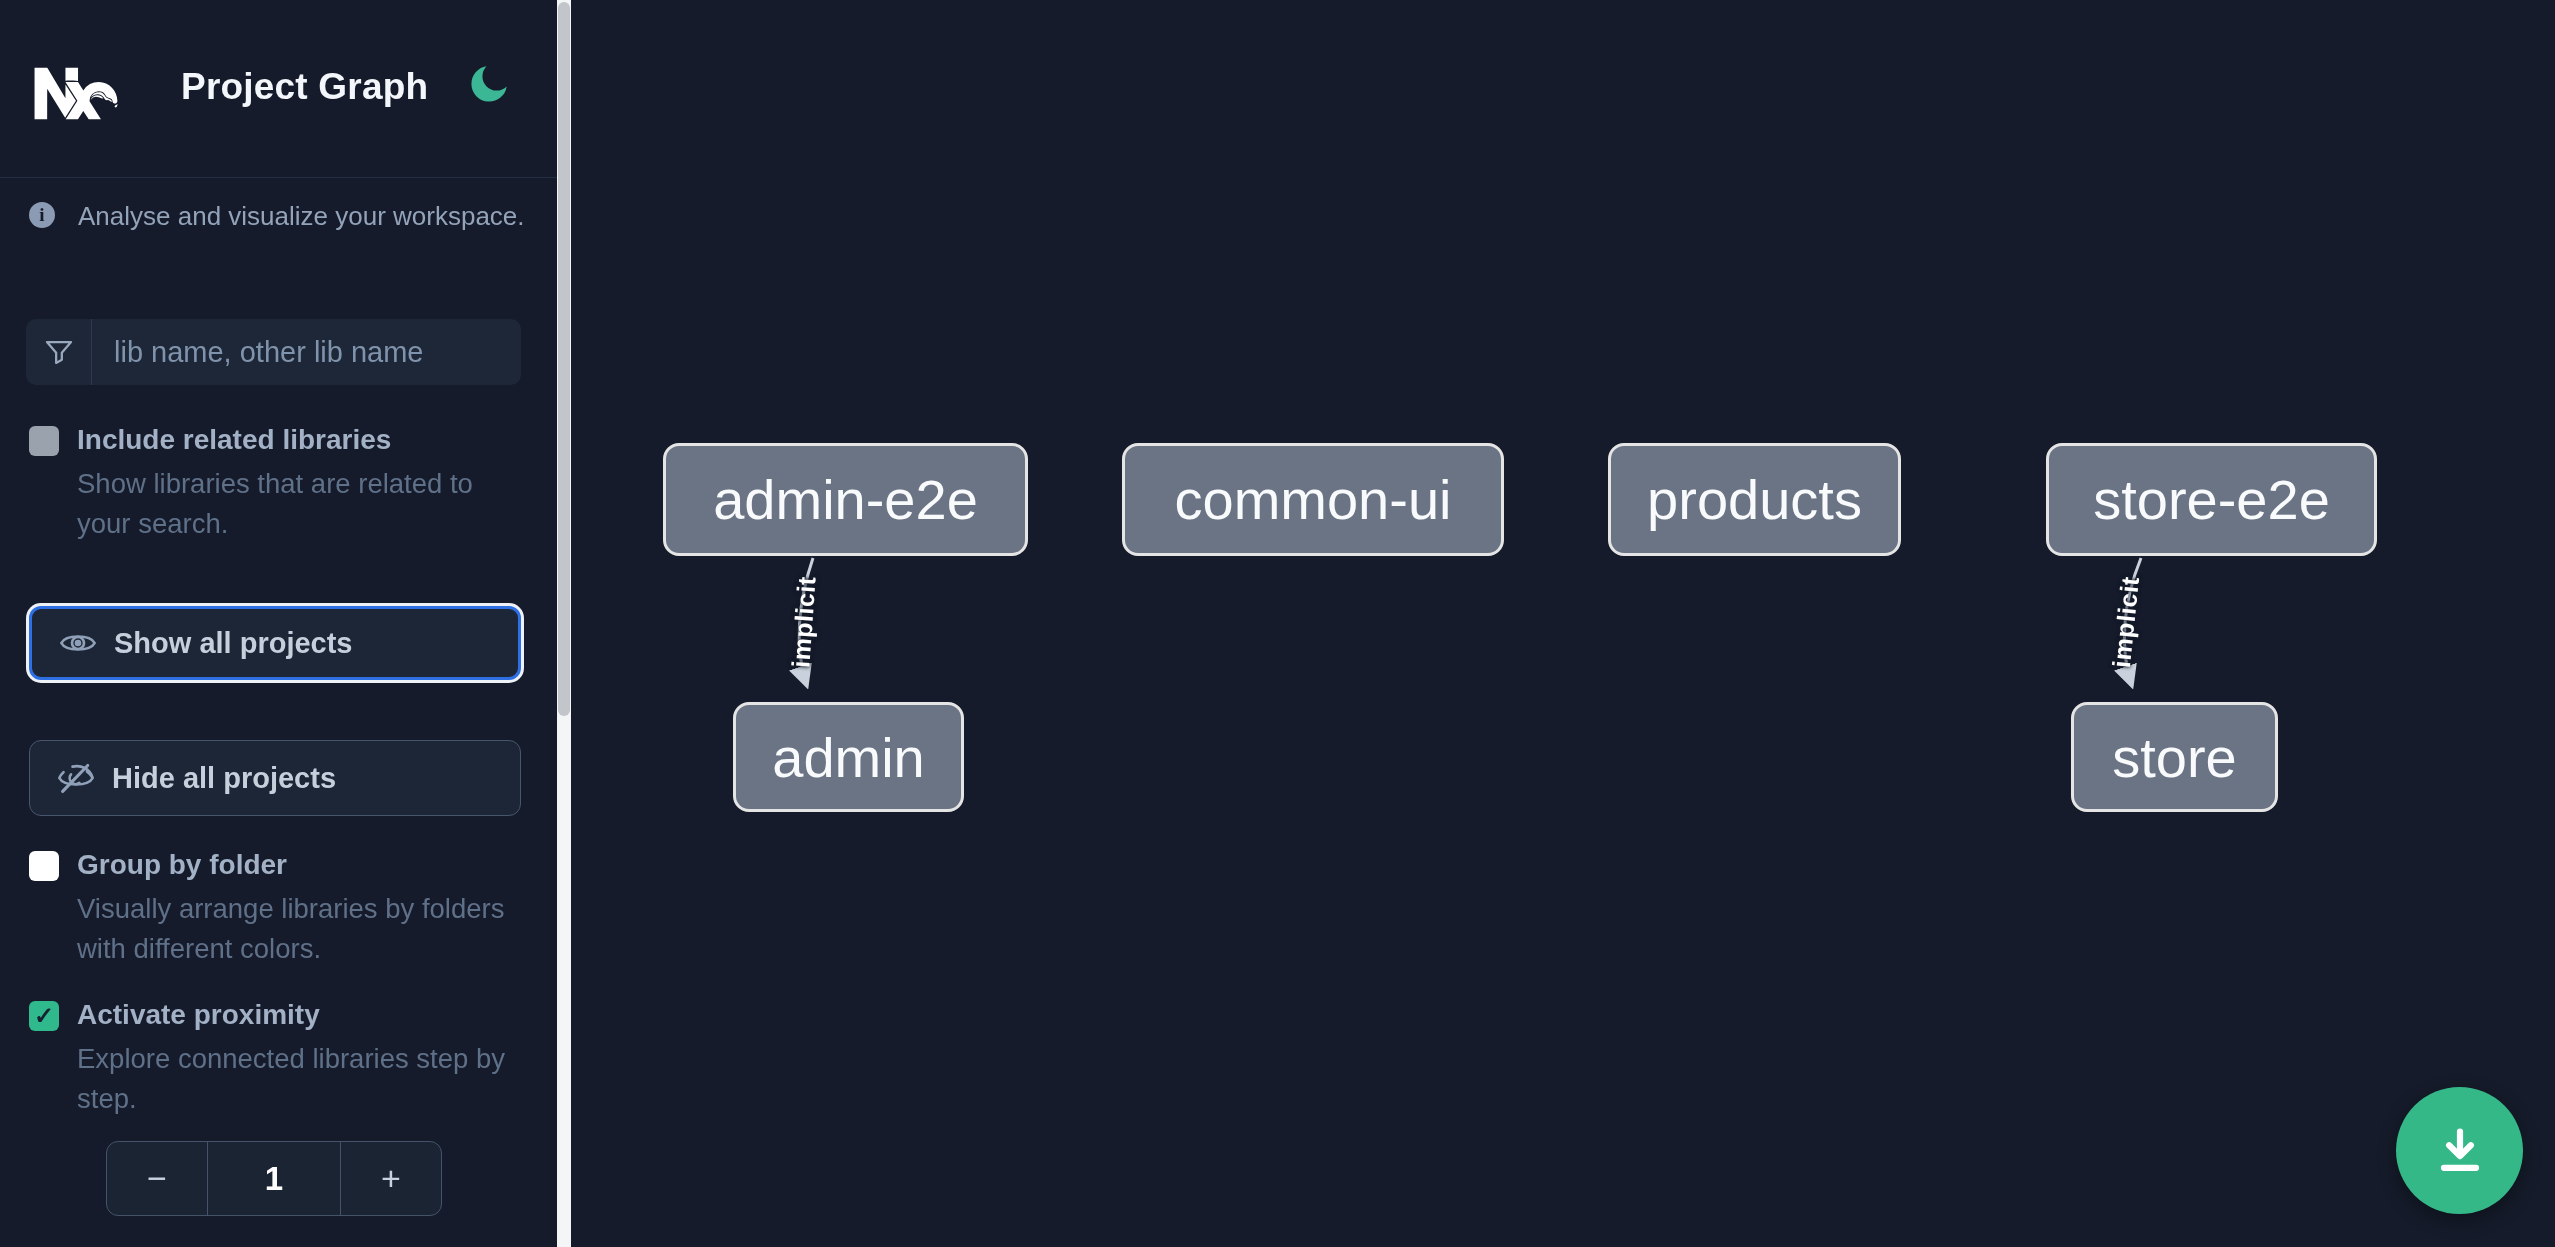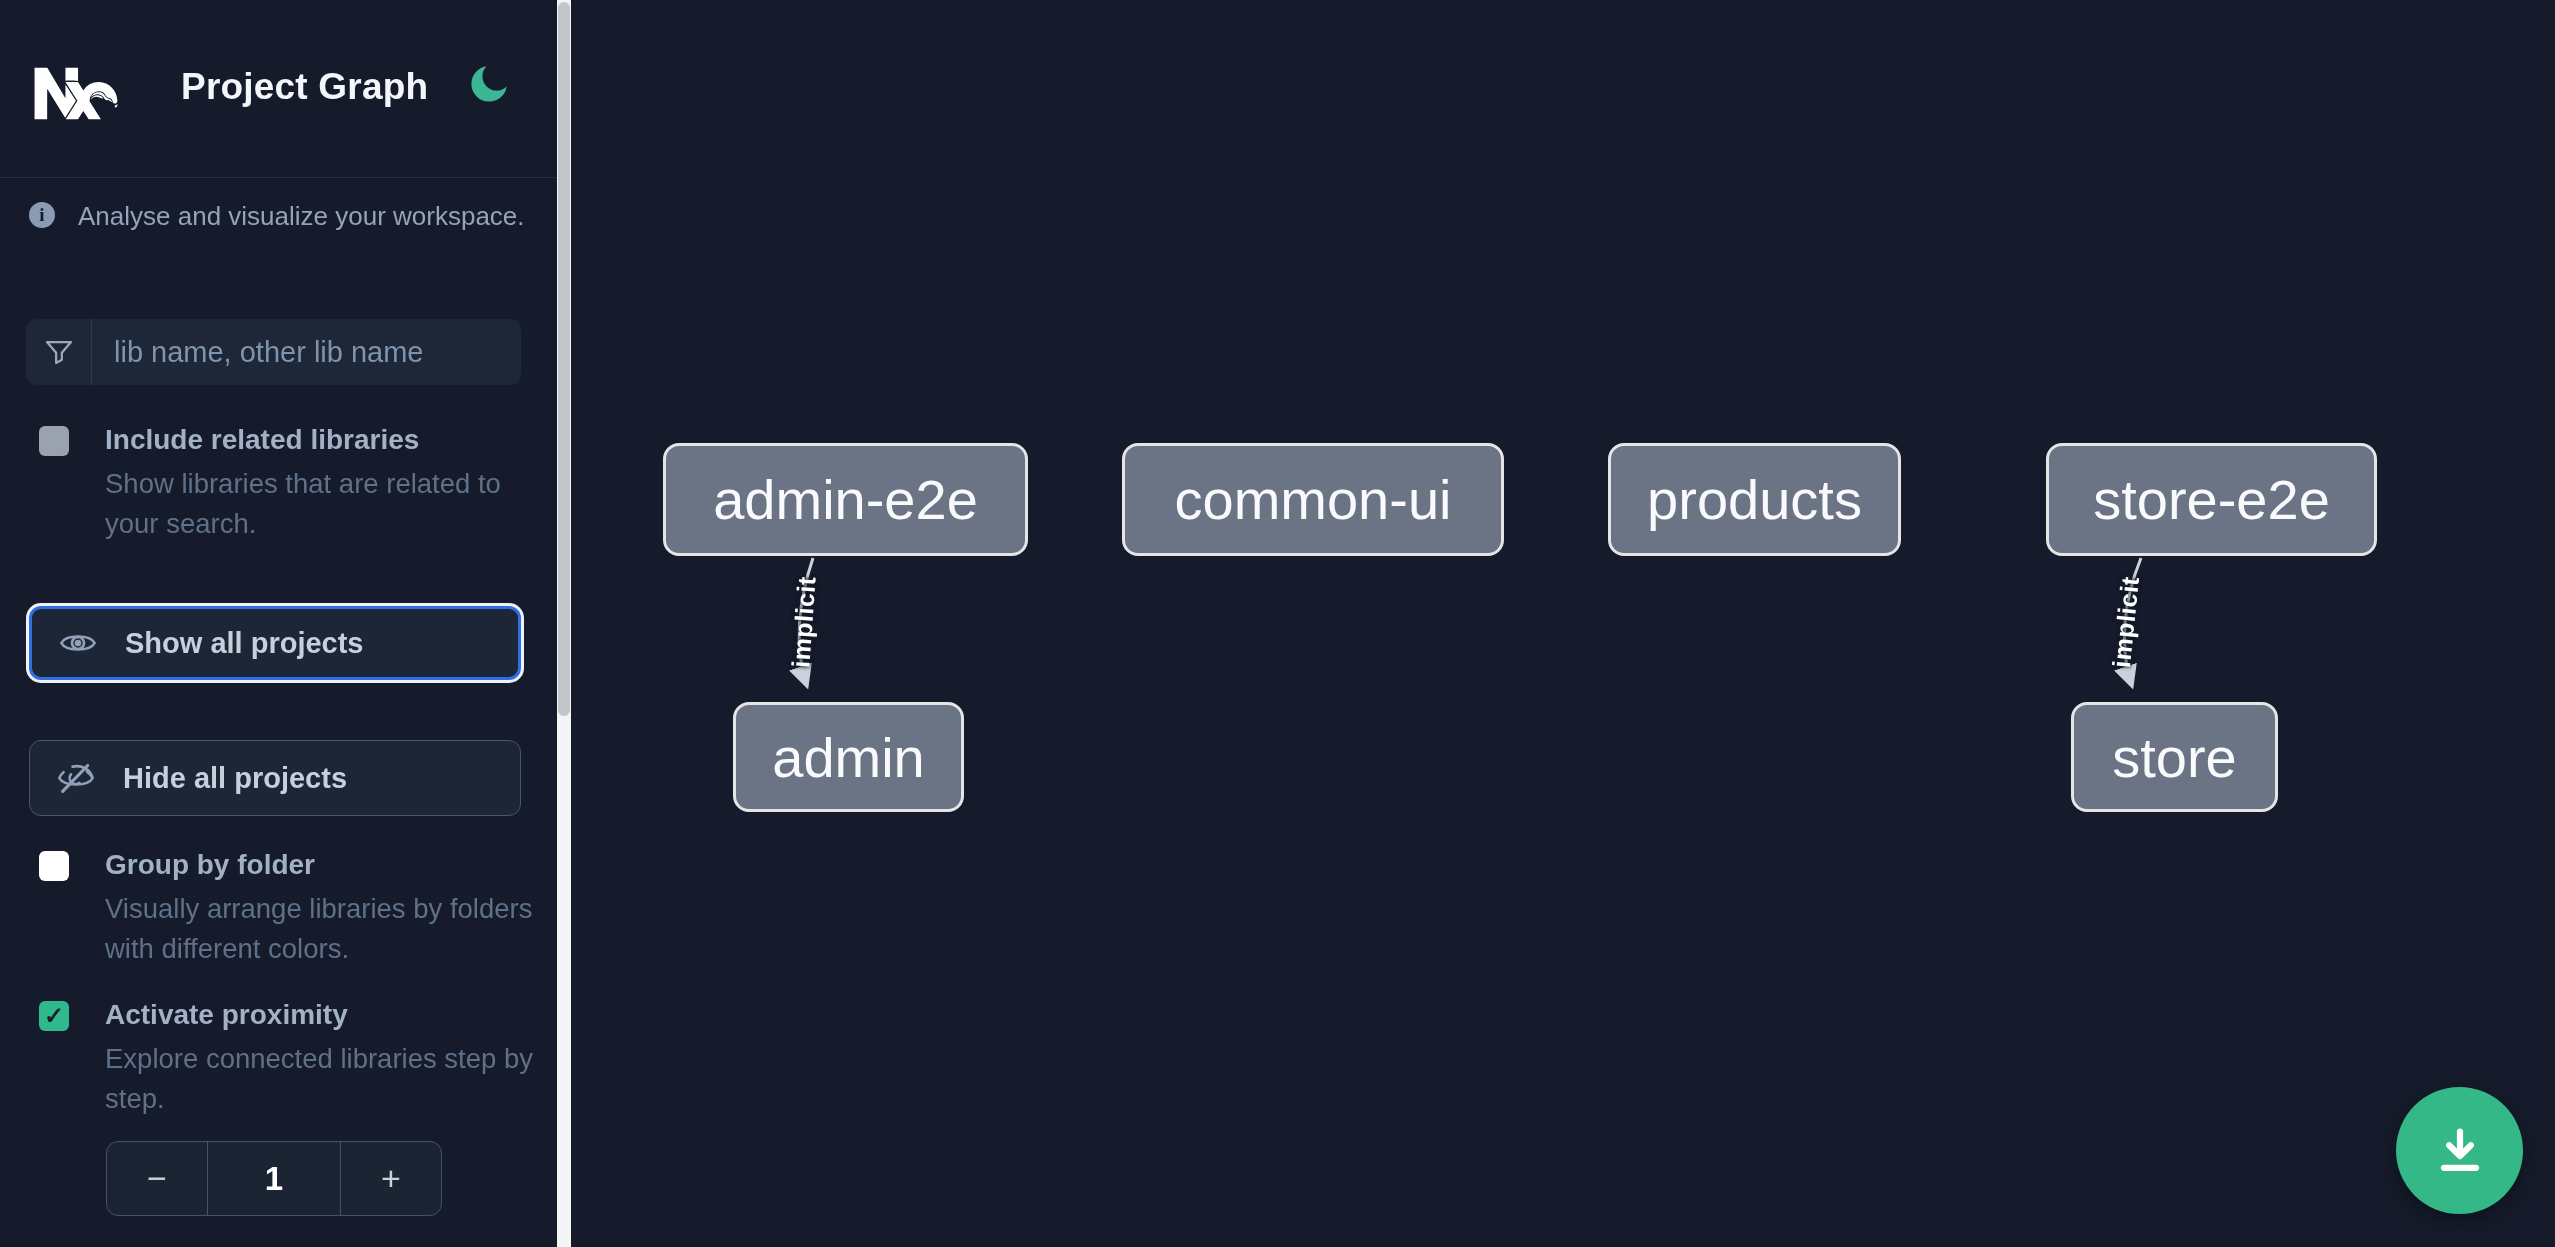--- a/index.html
+++ b/index.html
@@ -27,35 +27,35 @@
 
   .search-box { position:absolute; left:26px; top:319px; width:495px; height:66px;
                 background:#1d2737; border-radius:10px; display:flex; overflow:hidden; }
   .search-icon-cell { width:66px; display:flex; align-items:center; justify-content:center;
                       border-right:1px solid #2e3a52; }
   .search-box input { flex:1; background:transparent; border:none; outline:none;
                       color:#fdba74; font-size:29px; padding:0 22px;
                       font-family:"Liberation Sans", sans-serif; }
   .search-box input::placeholder { color:#8093ac; }
 
-  .opt { position:absolute; left:39px; width:500px; display:flex; gap:36px; }
+  .opt { position:absolute; left:29px; width:500px; display:flex; gap:18px; }
   .cb { width:30px; height:30px; border-radius:6px; flex:0 0 30px; margin-top:2px;
         cursor:pointer; display:flex; align-items:center; justify-content:center; }
   .cb.muted { background:#9aa2ad; }
   .cb.blank { background:#ffffff; }
   .cb.checked { background:#2fb98d; color:#16202f; font-size:24px; font-weight:900; }
   .opt-label { color:#a2b1c5; font-size:28px; font-weight:700; line-height:32px; }
   .opt-desc  { color:#5f7089; font-size:27.5px; line-height:40px; margin-top:8px; }
   .opt-include   { top:424px; }
   .opt-group     { top:849px; }
   .opt-proximity { top:999px; }
 
   .side-btn { position:absolute; left:29px; width:492px; height:74px; background:#1d2636;
               border:1px solid #47566d; border-radius:12px; display:flex; align-items:center;
-              gap:27px; padding:0 26px; cursor:pointer; color:#c6d0dd; font-size:29px;
+              gap:16px; padding:0 26px; cursor:pointer; color:#c6d0dd; font-size:29px;
               font-weight:700; font-family:"Liberation Sans", sans-serif; }
   .side-btn.focused { border:3px solid #2f6fe4; box-shadow:0 0 0 3px #eef2f7; }
   .btn-show { top:606px; }
   .btn-hide { top:740px; height:76px; }
   .side-btn svg { flex:0 0 auto; }
 
   .stepper { position:absolute; left:106px; top:1141px; width:336px; height:75px;
              border:1px solid #45536a; border-radius:12px; background:#1b2433;
              display:flex; overflow:hidden; }
   .stepper .step-btn { width:100px; display:flex; align-items:center; justify-content:center;

